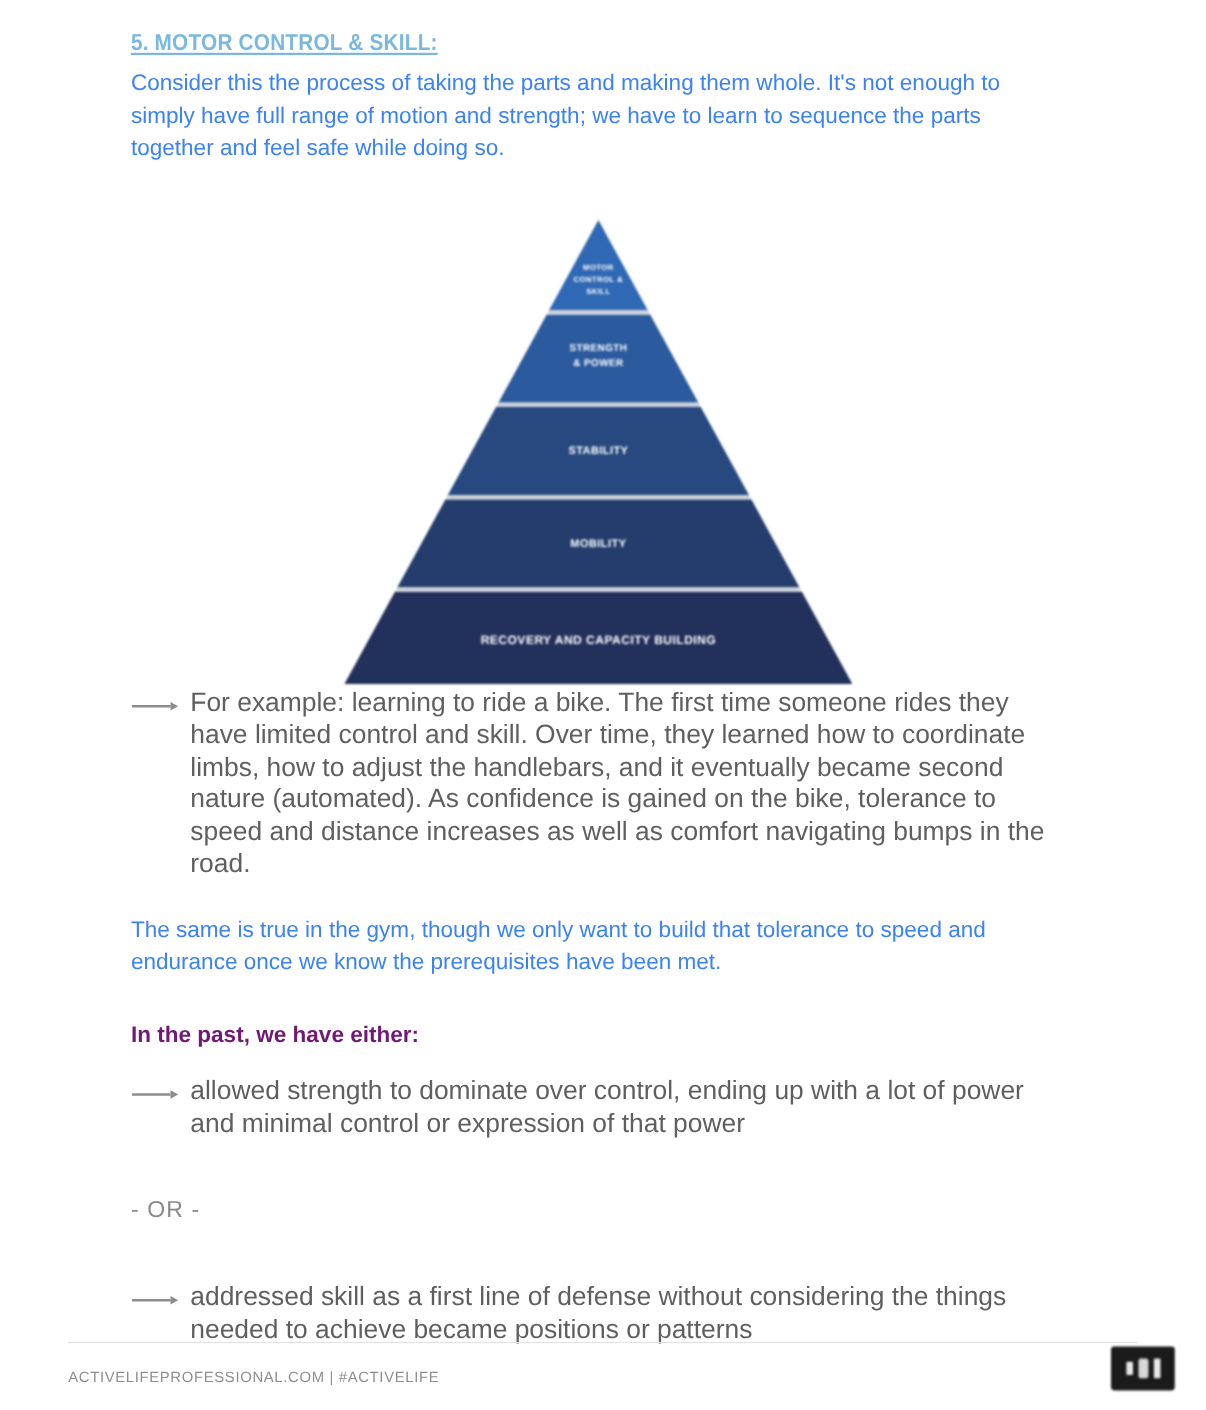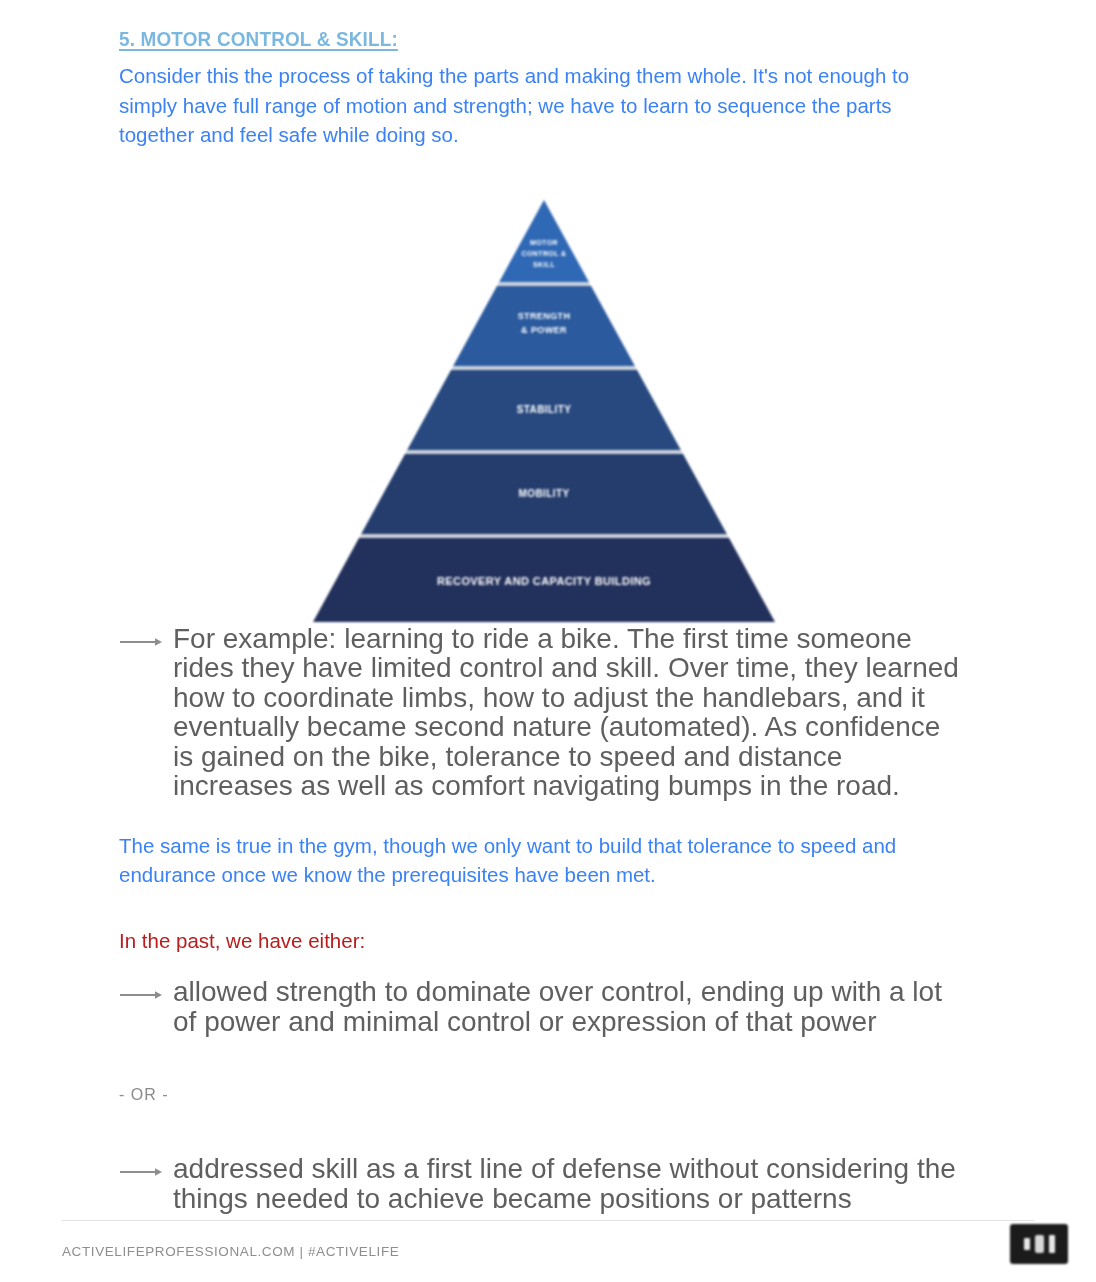--- a/index.html
+++ b/index.html
@@ -53,22 +53,22 @@
 
   
   .body-text {
     font-size: 20.5px;
     line-height: 29.5px;
     color: #3b82f6;
     margin: 0;
     filter: blur(0.55px);
   }
   .body-text.strong {
-    font-weight: normal;
-    color: #b91c1c;
+    font-weight: bold;
+    color: #701a75;
   }
 
   .para-intro { margin-bottom: 0; }
 
   
   .pyramid-wrap {
     position: absolute;
     left: 0;
     top: 0;
     width: 1096px;
@@ -101,28 +101,28 @@
   }
   .bullet-arrow {
     flex: 0 0 auto;
     width: 44px;
     padding-top: 13px;
     filter: blur(0.5px);
   }
   .bullet-arrow svg { display: block; }
   .bullet-text {
     flex: 1 1 auto;
-    font-size: 28px;
+    font-size: 24px;
     line-height: 29.5px;
     color: #5f5f5f;
     filter: blur(0.55px);
   }
 
   .or-divider {
-    font-size: 16px;
+    font-size: 21px;
     line-height: 26px;
     color: #8a8a8a;
     letter-spacing: 1px;
     filter: blur(0.6px);
   }
 
   
   .footer {
     position: absolute;
     left: 0;

